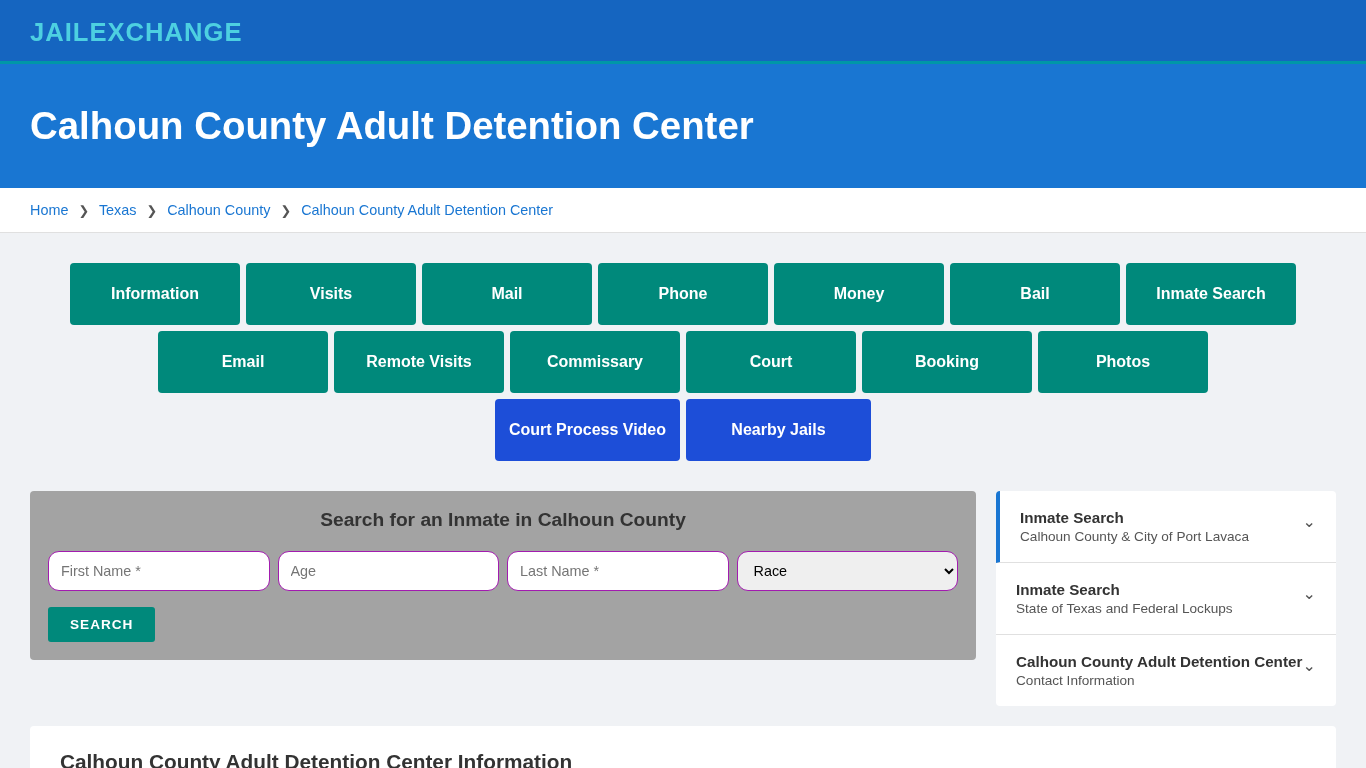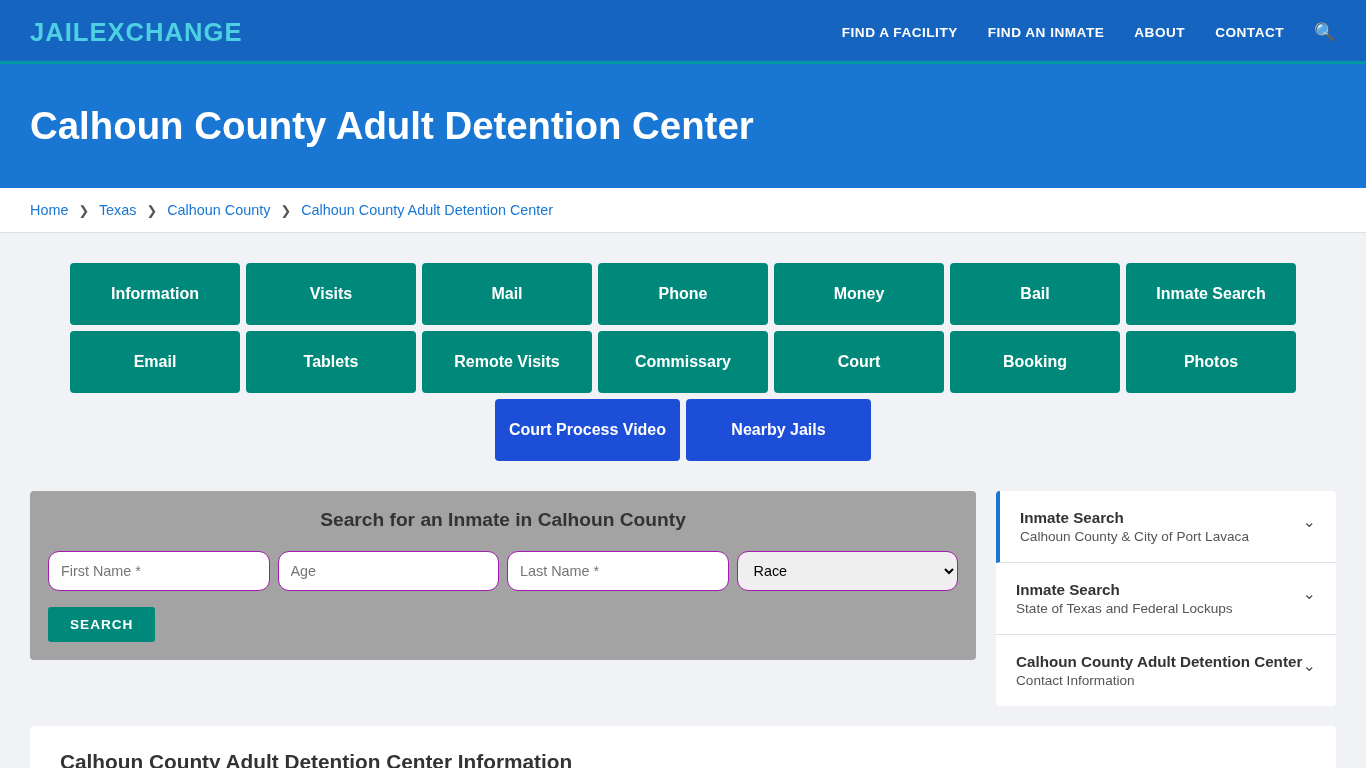--- a/index.html
+++ b/index.html
@@ -228,27 +228,20 @@
       font-size: 1.3rem;
       font-weight: 800;
     }
   </style>
 </head>
 <body>
 
 <nav>
   <div class="logo">
     <span>JAIL</span><span style="color:#4dd0e1;">EXCHANGE</span>
-  </div>
-  <div class="nav-links">
-    <a class="nav-link">FIND A FACILITY</a>
-    <a class="nav-link">FIND AN INMATE</a>
-    <a class="nav-link">ABOUT</a>
-    <a class="nav-link">CONTACT</a>
-    <span class="nav-search-icon">🔍</span>
   </div>
 </nav>
 
 <div class="hero">
   <h1>Calhoun County Adult Detention Center</h1>
 </div>
 
 <div class="breadcrumb">
   <a>Home</a>
   <span class="sep">❯</span>
@@ -266,21 +259,20 @@
       <button class="tile-btn">Information</button>
       <button class="tile-btn">Visits</button>
       <button class="tile-btn">Mail</button>
       <button class="tile-btn">Phone</button>
       <button class="tile-btn">Money</button>
       <button class="tile-btn">Bail</button>
       <button class="tile-btn">Inmate Search</button>
     </div>
     <div class="btn-grid-row">
       <button class="tile-btn">Email</button>
-      <button class="tile-btn">Tablets</button>
       <button class="tile-btn">Remote Visits</button>
       <button class="tile-btn">Commissary</button>
       <button class="tile-btn">Court</button>
       <button class="tile-btn">Booking</button>
       <button class="tile-btn">Photos</button>
     </div>
     <div class="btn-grid-row3">
       <button class="tile-btn-narrow">Court Process Video</button>
       <button class="tile-btn-narrow">Nearby Jails</button>
     </div>

